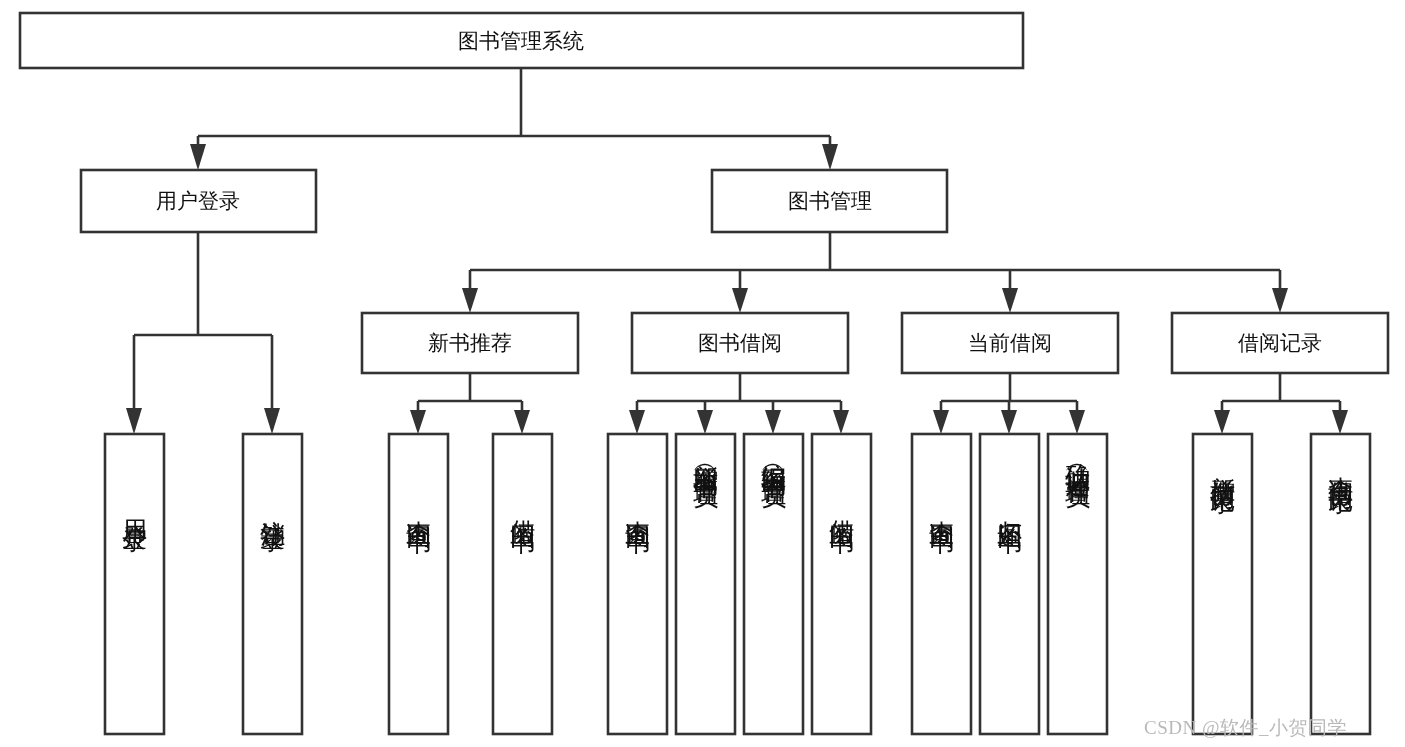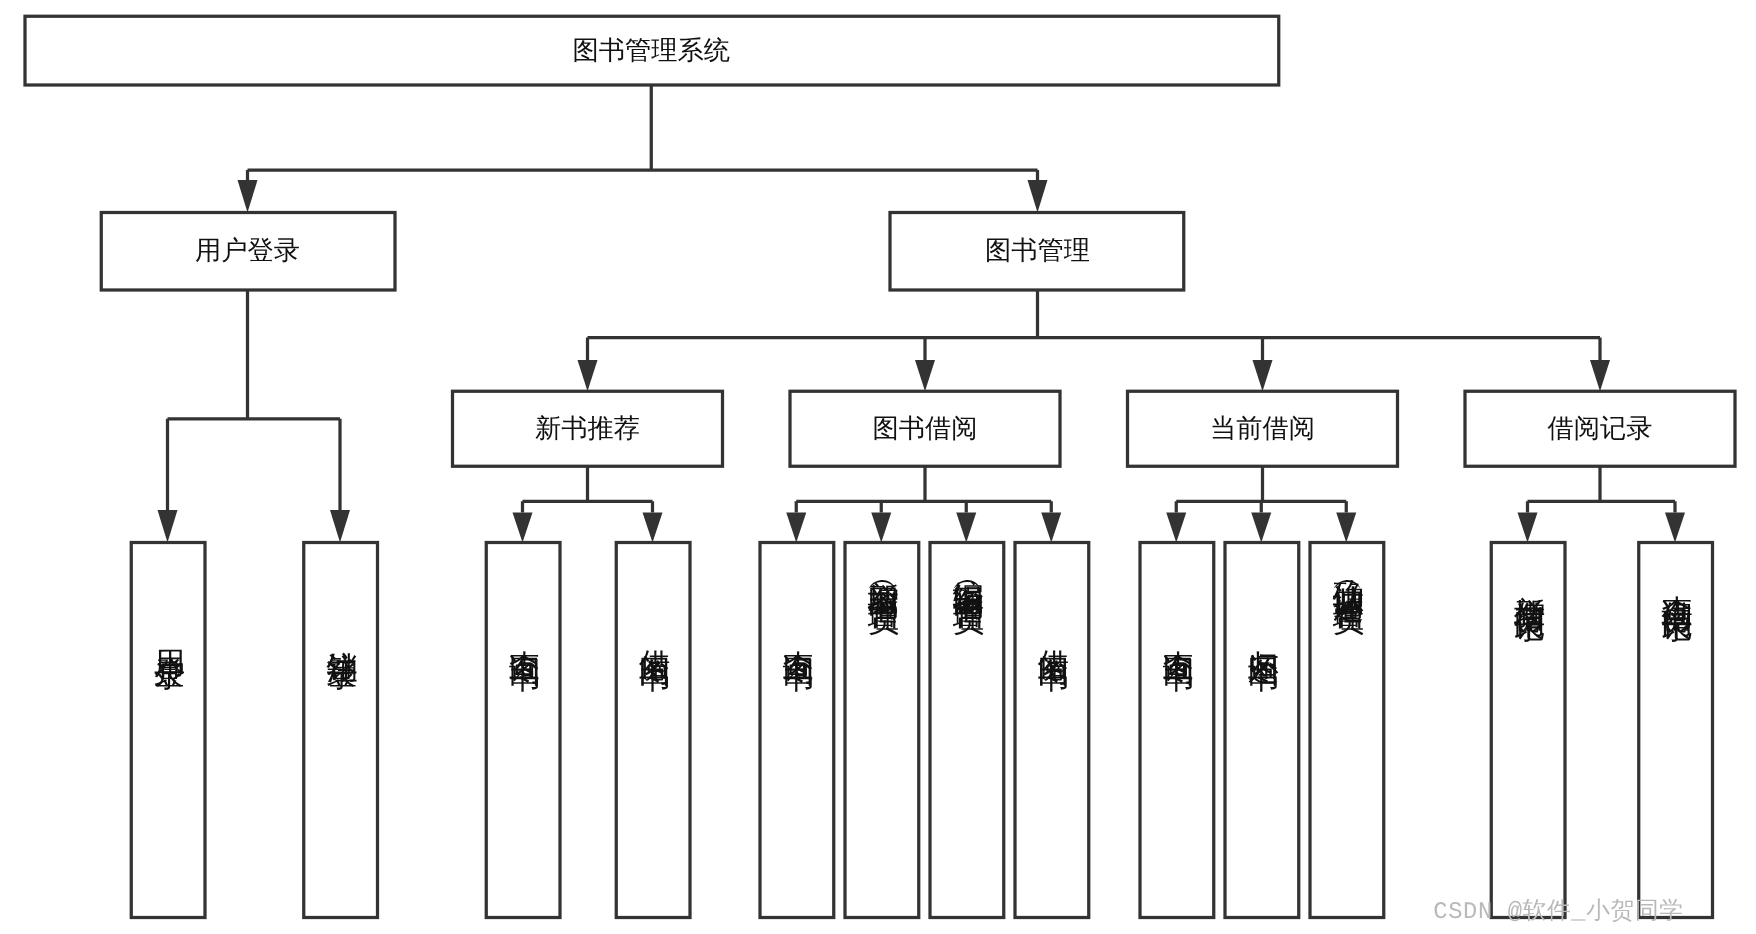--- a/index.html
+++ b/index.html
@@ -62,21 +62,21 @@
     font-size: 25px;
     line-height: 1.18;
     letter-spacing: 3px;
     color: #111111;
     white-space: nowrap;
   }
   .watermark {
     position: absolute;
     right: 8px;
     bottom: 6px;
-    font-family: Liberation Mono, monospace;
+    font-family: Liberation Serif, serif;
     font-size: 19px;
     color: #b9b9b9;
     letter-spacing: 0.5px;
     white-space: nowrap;
   }
 </style>
 </head>
 <body>
 
 <div id="diagram-root">

